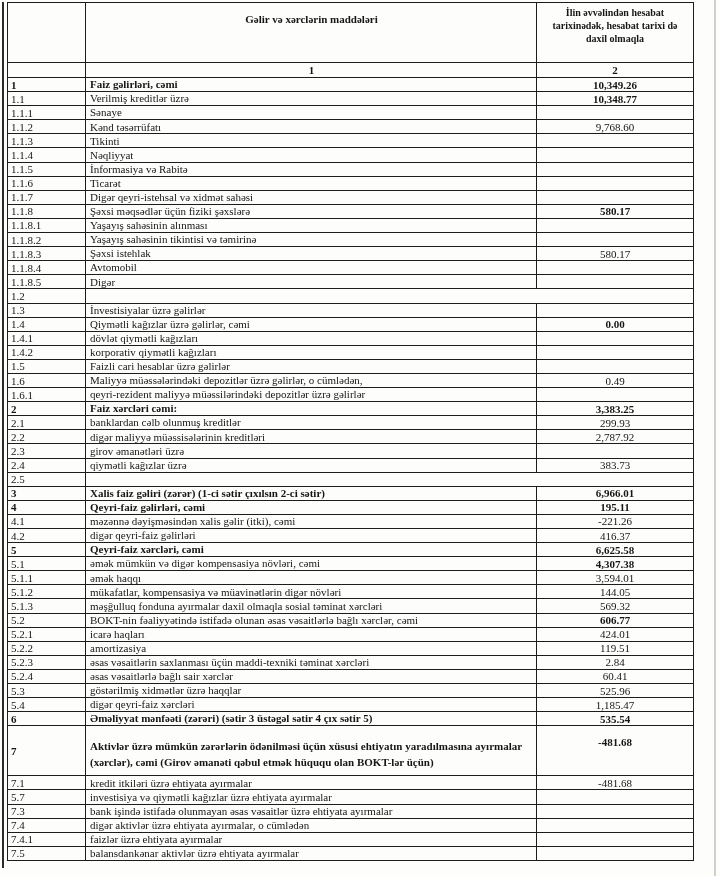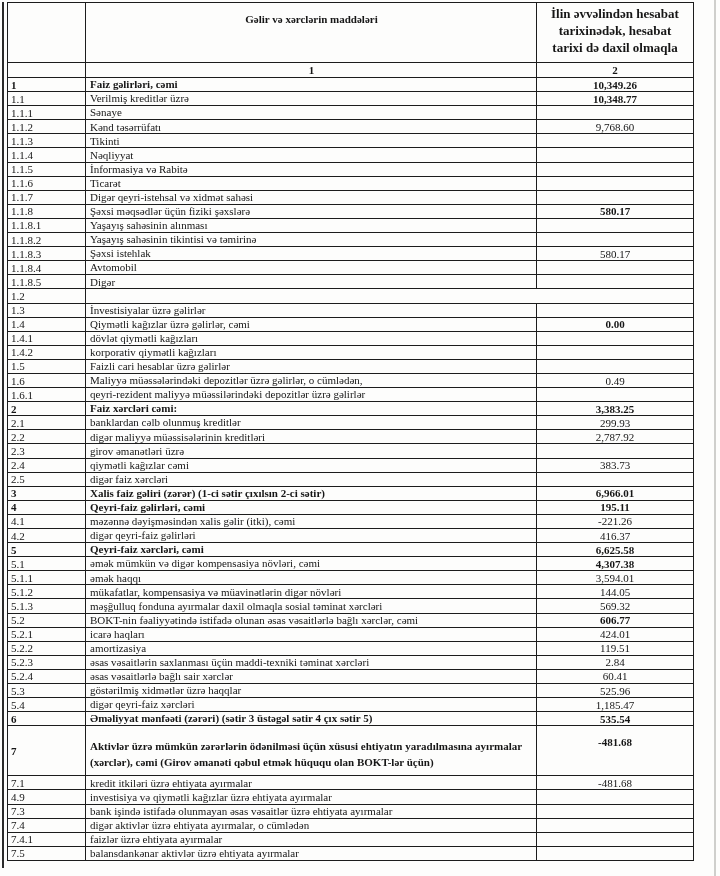--- a/index.html
+++ b/index.html
@@ -91,21 +91,21 @@
     justify-content: center;
     align-items: flex-start;
     padding-top: 10px;
     font-weight: bold;
     font-size: 11px;
   }
   .header .c-val {
     align-items: flex-start;
     padding: 3px 6px 0 6px;
     font-weight: bold;
-    font-size: 13px;
+    font-size: 10px;
     line-height: 1.3;
   }
   .numrow .c-label,
   .numrow .c-val {
     justify-content: center;
     font-weight: bold;
     align-items: center;
   }
   
   .tall .c-label {
@@ -269,26 +269,25 @@
         <div class="c-label">digər maliyyə müəssisələrinin kreditləri</div>
         <div class="c-val">2,787.92</div>
       </div>
       <div class="tr">
         <div class="c-no">2.3</div>
         <div class="c-label">girov əmanətləri üzrə</div>
         <div class="c-val"></div>
       </div>
       <div class="tr">
         <div class="c-no">2.4</div>
-        <div class="c-label">qiymətli kağızlar cəmi</div>
+        <div class="c-label">qiymətli kağızlar üzrə</div>
         <div class="c-val">383.73</div>
       </div>
       <div class="tr">
         <div class="c-no">2.5</div>
-        <div class="c-label">digər faiz xərcləri</div>
         <div class="c-val"></div>
       </div>
       <div class="tr">
         <div class="c-no b">3</div>
         <div class="c-label b">Xalis faiz gəliri (zərər) (1-ci sətir çıxılsın 2-ci sətir)</div>
         <div class="c-val b">6,966.01</div>
       </div>
       <div class="tr">
         <div class="c-no b">4</div>
         <div class="c-label b">Qeyri-faiz gəlirləri, cəmi</div>
@@ -373,21 +372,21 @@
         <div class="c-no b">7</div>
         <div class="c-label b">Aktivlər üzrə mümkün zərərlərin ödənilməsi üçün xüsusi ehtiyatın yaradılmasına ayırmalar (xərclər), cəmi (Girov əmanəti qəbul etmək hüququ olan BOKT-lər üçün)</div>
         <div class="c-val b">-481.68</div>
       </div>
       <div class="tr">
         <div class="c-no">7.1</div>
         <div class="c-label">kredit itkiləri üzrə ehtiyata ayırmalar</div>
         <div class="c-val">-481.68</div>
       </div>
       <div class="tr">
-        <div class="c-no">4.9</div>
+        <div class="c-no">5.7</div>
         <div class="c-label">investisiya və qiymətli kağızlar üzrə ehtiyata ayırmalar</div>
         <div class="c-val"></div>
       </div>
       <div class="tr">
         <div class="c-no">7.3</div>
         <div class="c-label">bank işində istifadə olunmayan əsas vəsaitlər üzrə ehtiyata ayırmalar</div>
         <div class="c-val"></div>
       </div>
       <div class="tr">
         <div class="c-no">7.4</div>

